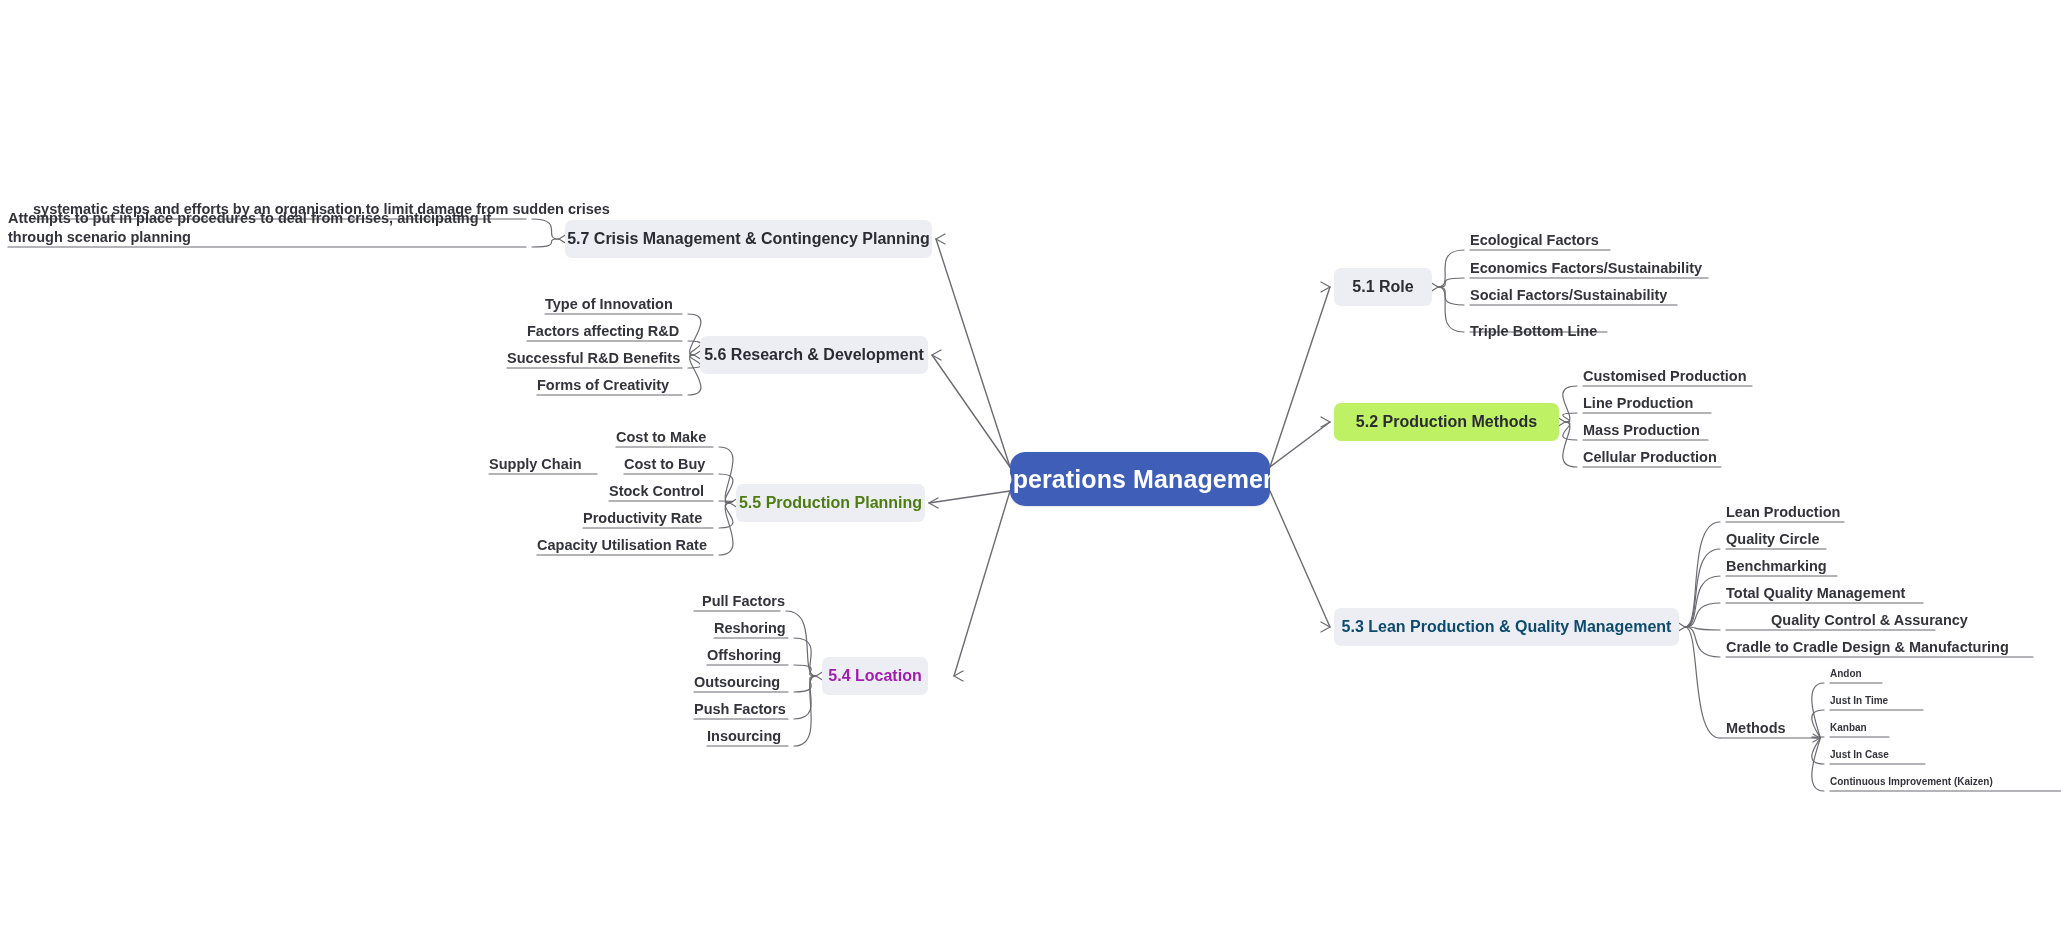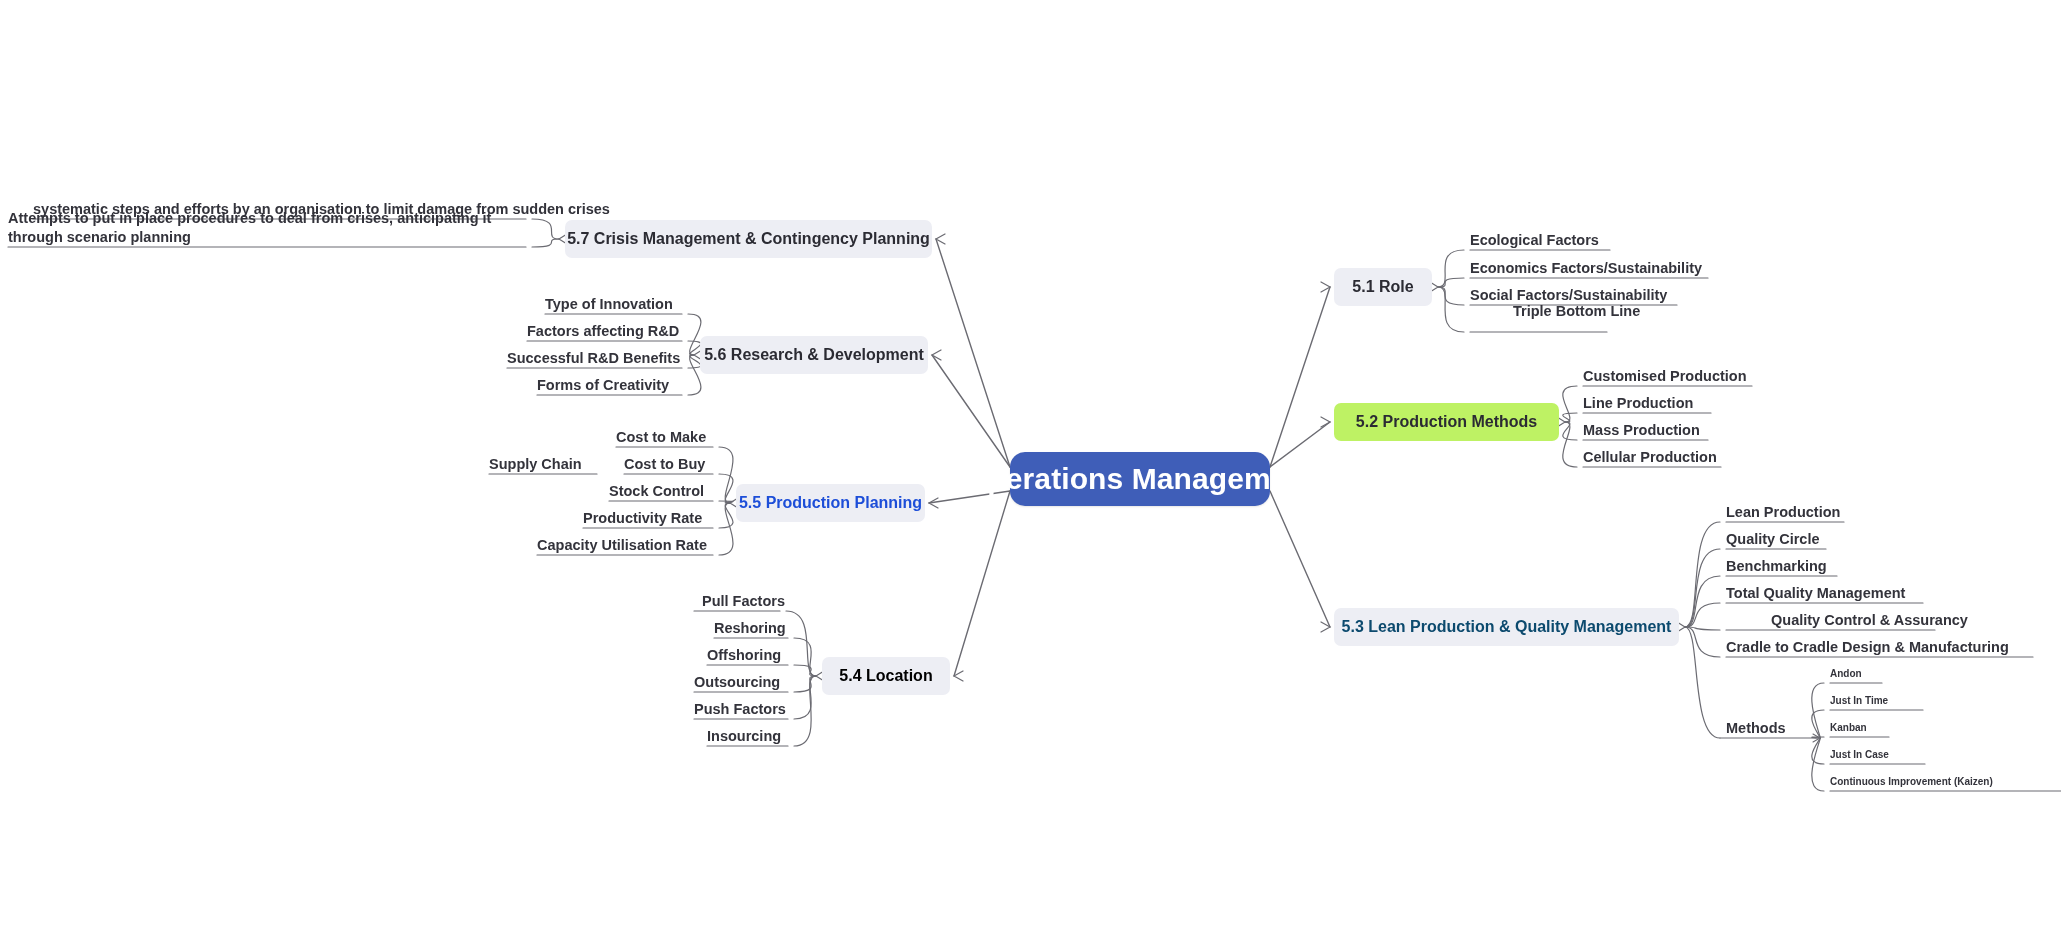--- a/index.html
+++ b/index.html
@@ -10,21 +10,21 @@
   }
   #canvas{position:absolute;inset:0;width:2061px;height:941px;}
   #links{position:absolute;left:0;top:0;width:2061px;height:941px;pointer-events:none;}
 
   
   .central{
     position:absolute;
     background:#3F5EB8;
     color:#ffffff;
     border-radius:15px;
-    font-size:30px;
+    font-size:25px;
     font-weight:bold;
     letter-spacing:.1px;
     display:flex;align-items:center;justify-content:center;
     box-shadow:0 1px 2px rgba(0,0,0,.10);
     white-space:nowrap;
     cursor:pointer;
   }
 
   
   .topic{
@@ -158,47 +158,47 @@
       <path d="M 8 247 H 526" fill="none" stroke="#6B6B72" stroke-width="1.2" stroke-linecap="round"></path>
       <path d="M 559 239 C 541 239 566 247 532 247" fill="none" stroke="#6B6B72" stroke-width="1.2" stroke-linecap="round"></path>
       <path d="M 567 234 L 559 239 L 567 244" fill="none" stroke="#6B6B72" stroke-width="1.2" stroke-linecap="round"></path>
     </svg>
   <div id="nodes">
       <div class="central" style="left: 1010px; top: 452px; width: 260px; height: 54px; background: rgb(63, 94, 184); color: rgb(255, 255, 255);">Operations Management</div>
       <div class="topic" style="left: 1334px; top: 268px; width: 98px; background: rgb(237, 238, 244); color: rgb(43, 43, 51);">5.1 Role</div>
       <div class="leaf" style="left: 1470px; width: 140px; top: 231px; height: 19px;">Ecological Factors</div>
       <div class="leaf" style="left: 1470px; width: 238px; top: 259px; height: 19px;">Economics Factors/Sustainability</div>
       <div class="leaf" style="left: 1470px; width: 207px; top: 286px; height: 19px;">Social Factors/Sustainability</div>
-      <div class="leaf" style="left: 1470px; width: 137px; top: 302px; height: 19px; margin-left: 43px;">Triple Bottom Line</div>
+      <div class="leaf" style="left: 1470px; width: 137px; top: 322px; height: 19px;">Triple Bottom Line</div>
       <div class="topic" style="left: 1334px; top: 403px; width: 225px; background: #bef264; color: rgb(43, 43, 51);">5.2 Production Methods</div>
       <div class="leaf" style="left: 1583px; width: 169px; top: 367px; height: 19px;">Customised Production</div>
       <div class="leaf" style="left: 1583px; width: 128px; top: 394px; height: 19px;">Line Production</div>
       <div class="leaf" style="left: 1583px; width: 125px; top: 421px; height: 19px;">Mass Production</div>
       <div class="leaf" style="left: 1583px; width: 138px; top: 448px; height: 19px;">Cellular Production</div>
       <div class="topic" style="left: 1334px; top: 608px; width: 345px; background: rgb(237, 238, 244); color: #0c4a6e;">5.3 Lean Production &amp; Quality Management</div>
       <div class="leaf" style="left: 1726px; width: 118px; top: 503px; height: 19px;">Lean Production</div>
       <div class="leaf" style="left: 1726px; width: 100px; top: 530px; height: 19px;">Quality Circle</div>
       <div class="leaf" style="left: 1726px; width: 111px; top: 557px; height: 19px;">Benchmarking</div>
       <div class="leaf" style="left: 1726px; width: 197px; top: 584px; height: 19px;">Total Quality Management</div>
       <div class="leaf" style="left: 1771px; width: 209px; top: 611px; height: 19px;">Quality Control &amp; Assurancy</div>
       <div class="leaf" style="left: 1726px; width: 307px; top: 638px; height: 19px;">Cradle to Cradle Design &amp; Manufacturing</div>
       <div class="leaf plain" style="left: 1726px; width: 72px; top: 719px;">Methods</div>
       <div class="leaf sub" style="left: 1830px; width: 52px; top: 664px; height: 19px;">Andon</div>
       <div class="leaf sub" style="left: 1830px; width: 93px; top: 691px; height: 19px;">Just In Time</div>
       <div class="leaf sub" style="left: 1830px; width: 59px; top: 718px; height: 19px;">Kanban</div>
       <div class="leaf sub" style="left: 1830px; width: 95px; top: 745px; height: 19px;">Just In Case</div>
       <div class="leaf sub" style="left: 1830px; width: 246px; top: 772px; height: 19px;">Continuous Improvement (Kaizen)</div>
-      <div class="topic" style="left: 822px; top: 657px; width: 128px; background: rgb(237, 238, 244); color: #000000;">5.4 Location</div>
+      <div class="topic" style="left: 822px; top: 657px; width: 106px; background: rgb(237, 238, 244); color: #a21caf;">5.4 Location</div>
       <div class="leaf" style="left: 694px; width: 86px; top: 592px; height: 19px; margin-left: 8px;">Pull Factors</div>
       <div class="leaf" style="left: 714px; width: 74px; top: 619px; height: 19px;">Reshoring</div>
       <div class="leaf" style="left: 707px; width: 81px; top: 646px; height: 19px;">Offshoring</div>
       <div class="leaf" style="left: 694px; width: 94px; top: 673px; height: 19px;">Outsourcing</div>
       <div class="leaf" style="left: 694px; width: 94px; top: 700px; height: 19px;">Push Factors</div>
       <div class="leaf" style="left: 707px; width: 81px; top: 727px; height: 19px;">Insourcing</div>
-      <div class="topic" style="left: 736px; top: 484px; width: 189px; background: rgb(237, 238, 244); color: #1d4ed8;">5.5 Production Planning</div>
+      <div class="topic" style="left: 736px; top: 484px; width: 189px; background: rgb(237, 238, 244); color: #4d7c0f;">5.5 Production Planning</div>
       <div class="leaf" style="left: 616px; width: 97px; top: 428px; height: 19px;">Cost to Make</div>
       <div class="leaf" style="left: 624px; width: 89px; top: 455px; height: 19px;">Cost to Buy</div>
       <div class="leaf plain" style="left: 489px; width: 94px; top: 455px;">Supply Chain</div>
       <div class="leaf" style="left: 609px; width: 104px; top: 482px; height: 19px;">Stock Control</div>
       <div class="leaf" style="left: 583px; width: 130px; top: 509px; height: 19px;">Productivity Rate</div>
       <div class="leaf" style="left: 537px; width: 176px; top: 536px; height: 19px;">Capacity Utilisation Rate</div>
       <div class="topic" style="left: 700px; top: 336px; width: 228px; background: rgb(237, 238, 244); color: rgb(43, 43, 51);">5.6 Research &amp; Development</div>
       <div class="leaf" style="left: 545px; width: 137px; top: 295px; height: 19px;">Type of Innovation</div>
       <div class="leaf" style="left: 527px; width: 155px; top: 322px; height: 19px;">Factors affecting R&amp;D</div>
       <div class="leaf" style="left: 507px; width: 175px; top: 349px; height: 19px;">Successful R&amp;D Benefits</div>

